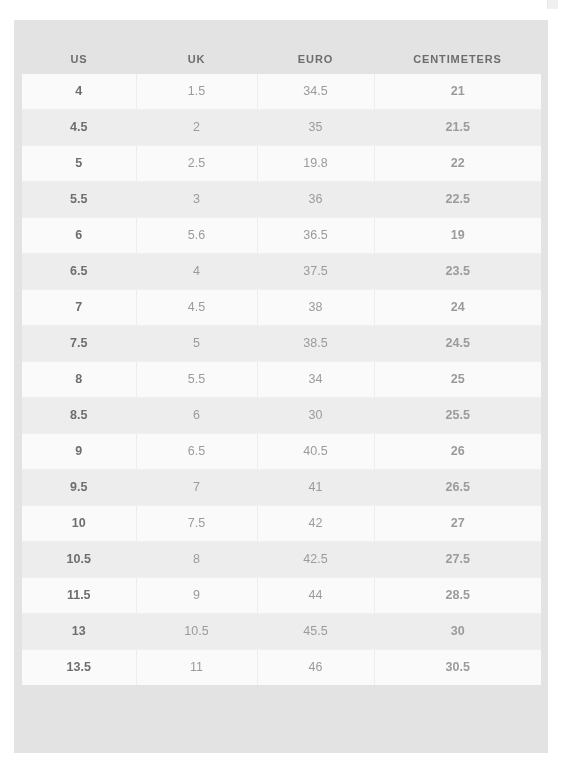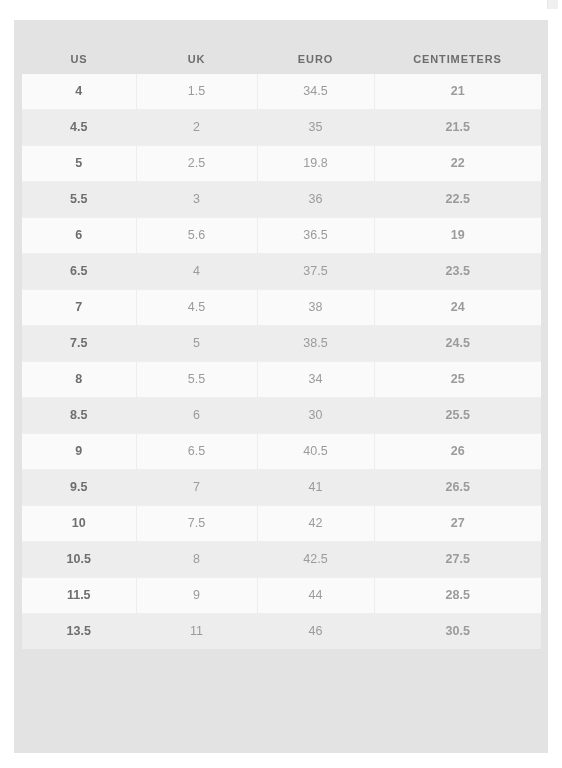--- a/index.html
+++ b/index.html
@@ -202,20 +202,26 @@
           <td>42.5</td>
           <td>27.5</td>
         </tr>
         <tr>
           <td class="cell-us">11.5</td>
           <td>9</td>
           <td>44</td>
           <td>28.5</td>
         </tr>
         <tr>
+          <td class="cell-us">13</td>
+          <td>10.5</td>
+          <td>45.5</td>
+          <td>30</td>
+        </tr>
+        <tr>
           <td class="cell-us">13.5</td>
           <td>11</td>
           <td>46</td>
           <td>30.5</td>
         </tr>
       </tbody>
   </table>
 </div>
 
 </body></html>

